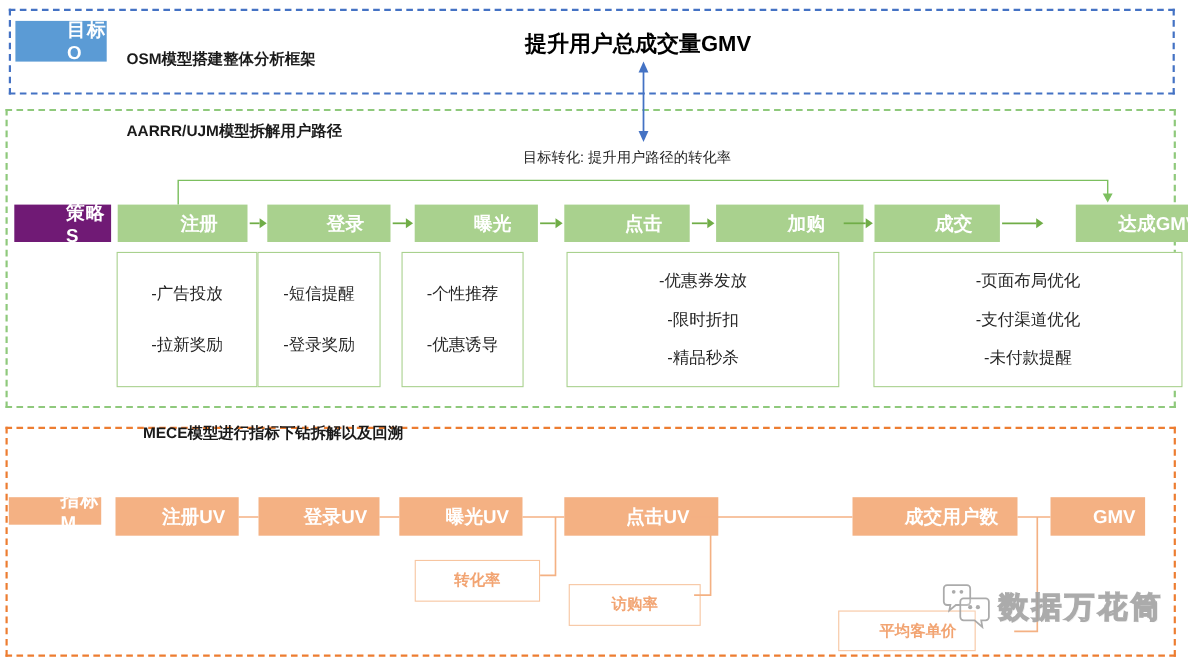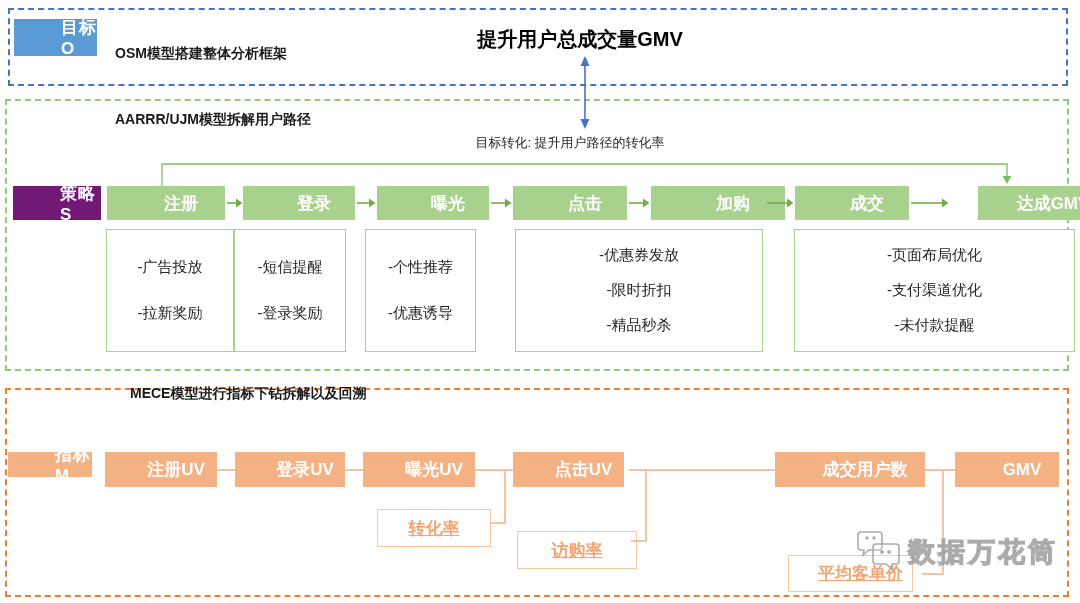--- a/index.html
+++ b/index.html
@@ -64,21 +64,21 @@
     display: flex; flex-direction: column; justify-content: space-evenly;
     align-items: center;
   }
   .tactic .item { font-size: 15px; color: #262626; white-space: nowrap; }
 
   
   .derived {
     position: absolute;
     background: #ffffff; border: 1px solid #F7C5A0;
     display: flex; align-items: center; justify-content: center;
-    color: #F2A472; font-size: 17px; font-weight: 700; white-space: nowrap; text-decoration: underline;
+    color: #F2A472; font-size: 14px; font-weight: 700; white-space: nowrap;
   }
 
   svg.overlay {
     position: absolute; left: 0; top: 0; width: 1080px; height: 603px;
     pointer-events: none;
   }
 
   
   .watermark {
     position: absolute; left: 856px; top: 520px; height: 64px;
@@ -150,27 +150,27 @@
 
   
   <div class="group">
     <div class="caption" style="left:115px; top:385px;padding-left:15px;">MECE模型进行指标下钻拆解以及回溯</div>
 
     <div class="badge orange" style="left:8px; top:452px; width:84px; height:25px;">指标 M</div>
 
     <div class="fbox orange" style="left:105px; width:112px;">注册UV</div>
     <div class="fbox orange" style="left:235px; width:110px;">登录UV</div>
     <div class="fbox orange" style="left:363px; width:112px;">曝光UV</div>
-    <div class="fbox orange" style="left:513px; width:111px;">点击UV</div>
+    <div class="fbox orange" style="left:513px; width:140px;">点击UV</div>
     <div class="fbox orange" style="left:775px; width:150px;">成交用户数</div>
-    <div class="fbox orange" style="left:955px; width:104px;">GMV</div>
+    <div class="fbox orange" style="left:955px; width:86px;">GMV</div>
 
     <div class="derived" style="left:377px; top:509px; width:114px; height:38px;">转化率</div>
     <div class="derived" style="left:517px; top:531px; width:120px; height:38px;">访购率</div>
-    <div class="derived" style="left:788px; top:555px; width:125px; height:37px;padding-left:20px;">平均客单价</div>
+    <div class="derived" style="left:762px; top:555px; width:125px; height:37px;padding-left:20px;">平均客单价</div>
   </div>
 
   
   <svg class="overlay" viewBox="0 0 1080 603" xmlns="http://www.w3.org/2000/svg">
 
     <g stroke="#4472C4" fill="#4472C4">
       <line x1="585" y1="64" x2="585" y2="121" stroke-width="1.6"></line>
       <polygon points="580.5,66 589.5,66 585,56" stroke="none"></polygon>
       <polygon points="580.5,119 589.5,119 585,129" stroke="none"></polygon>
     </g>

